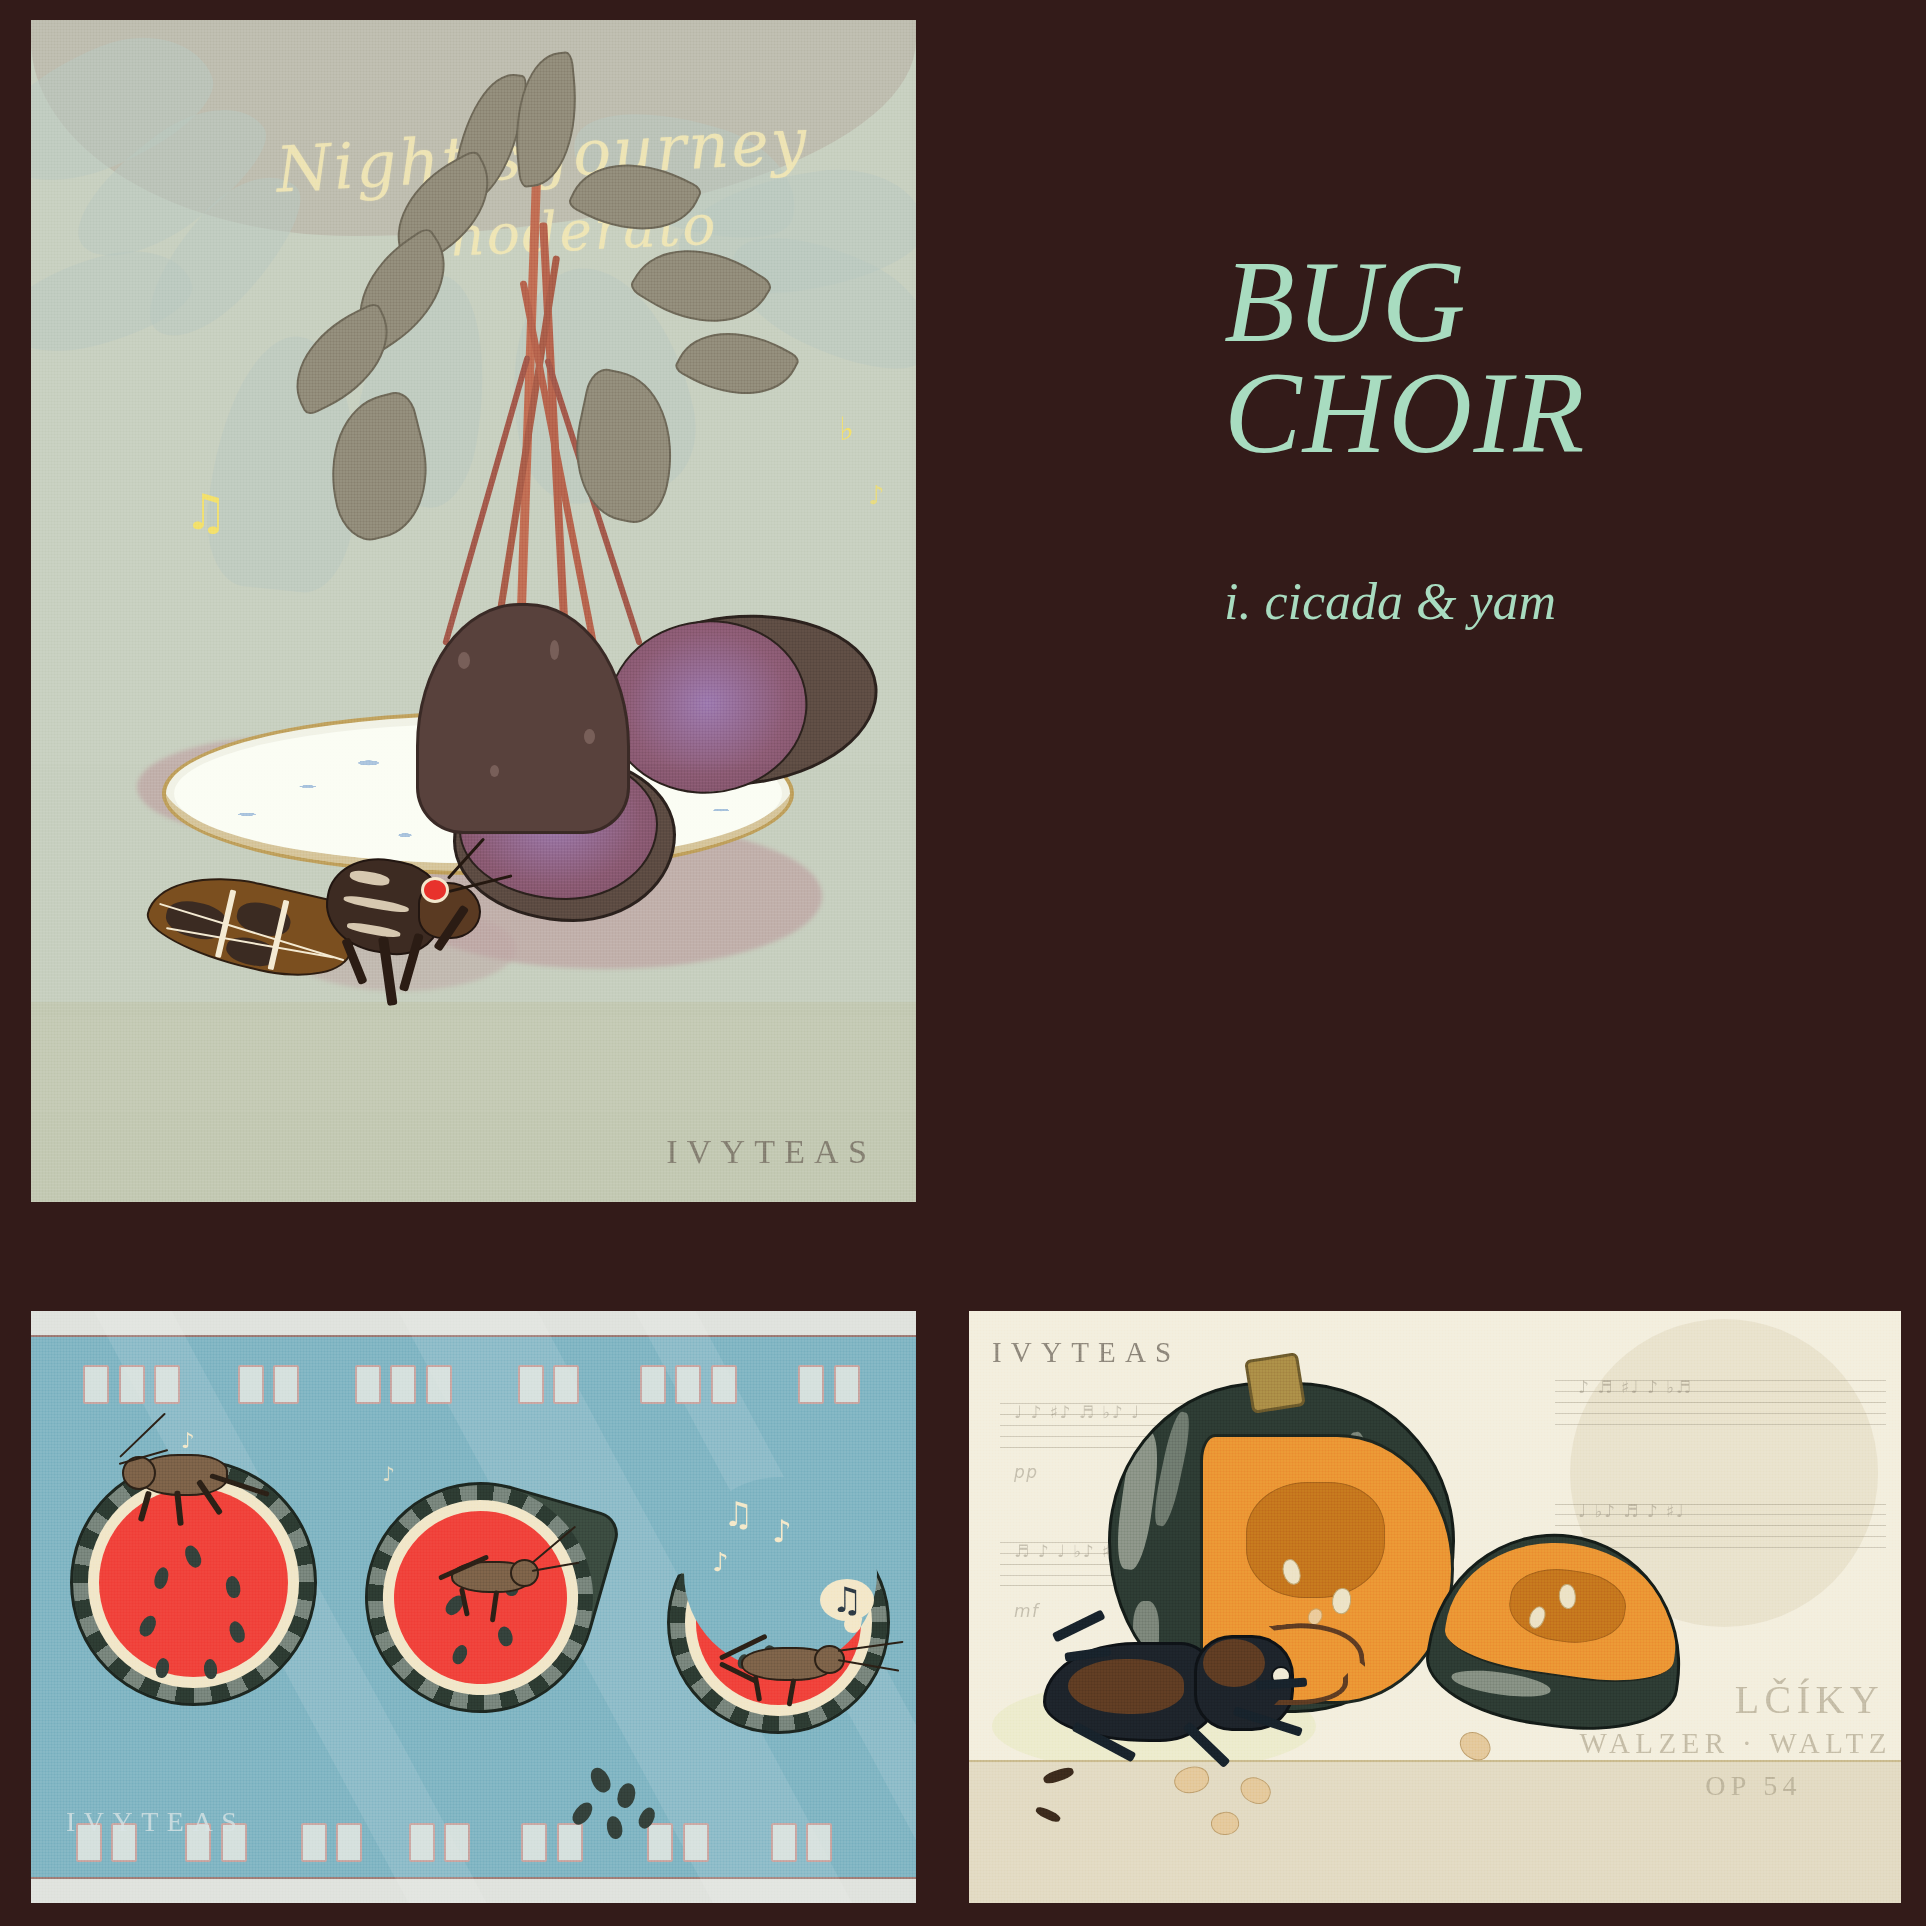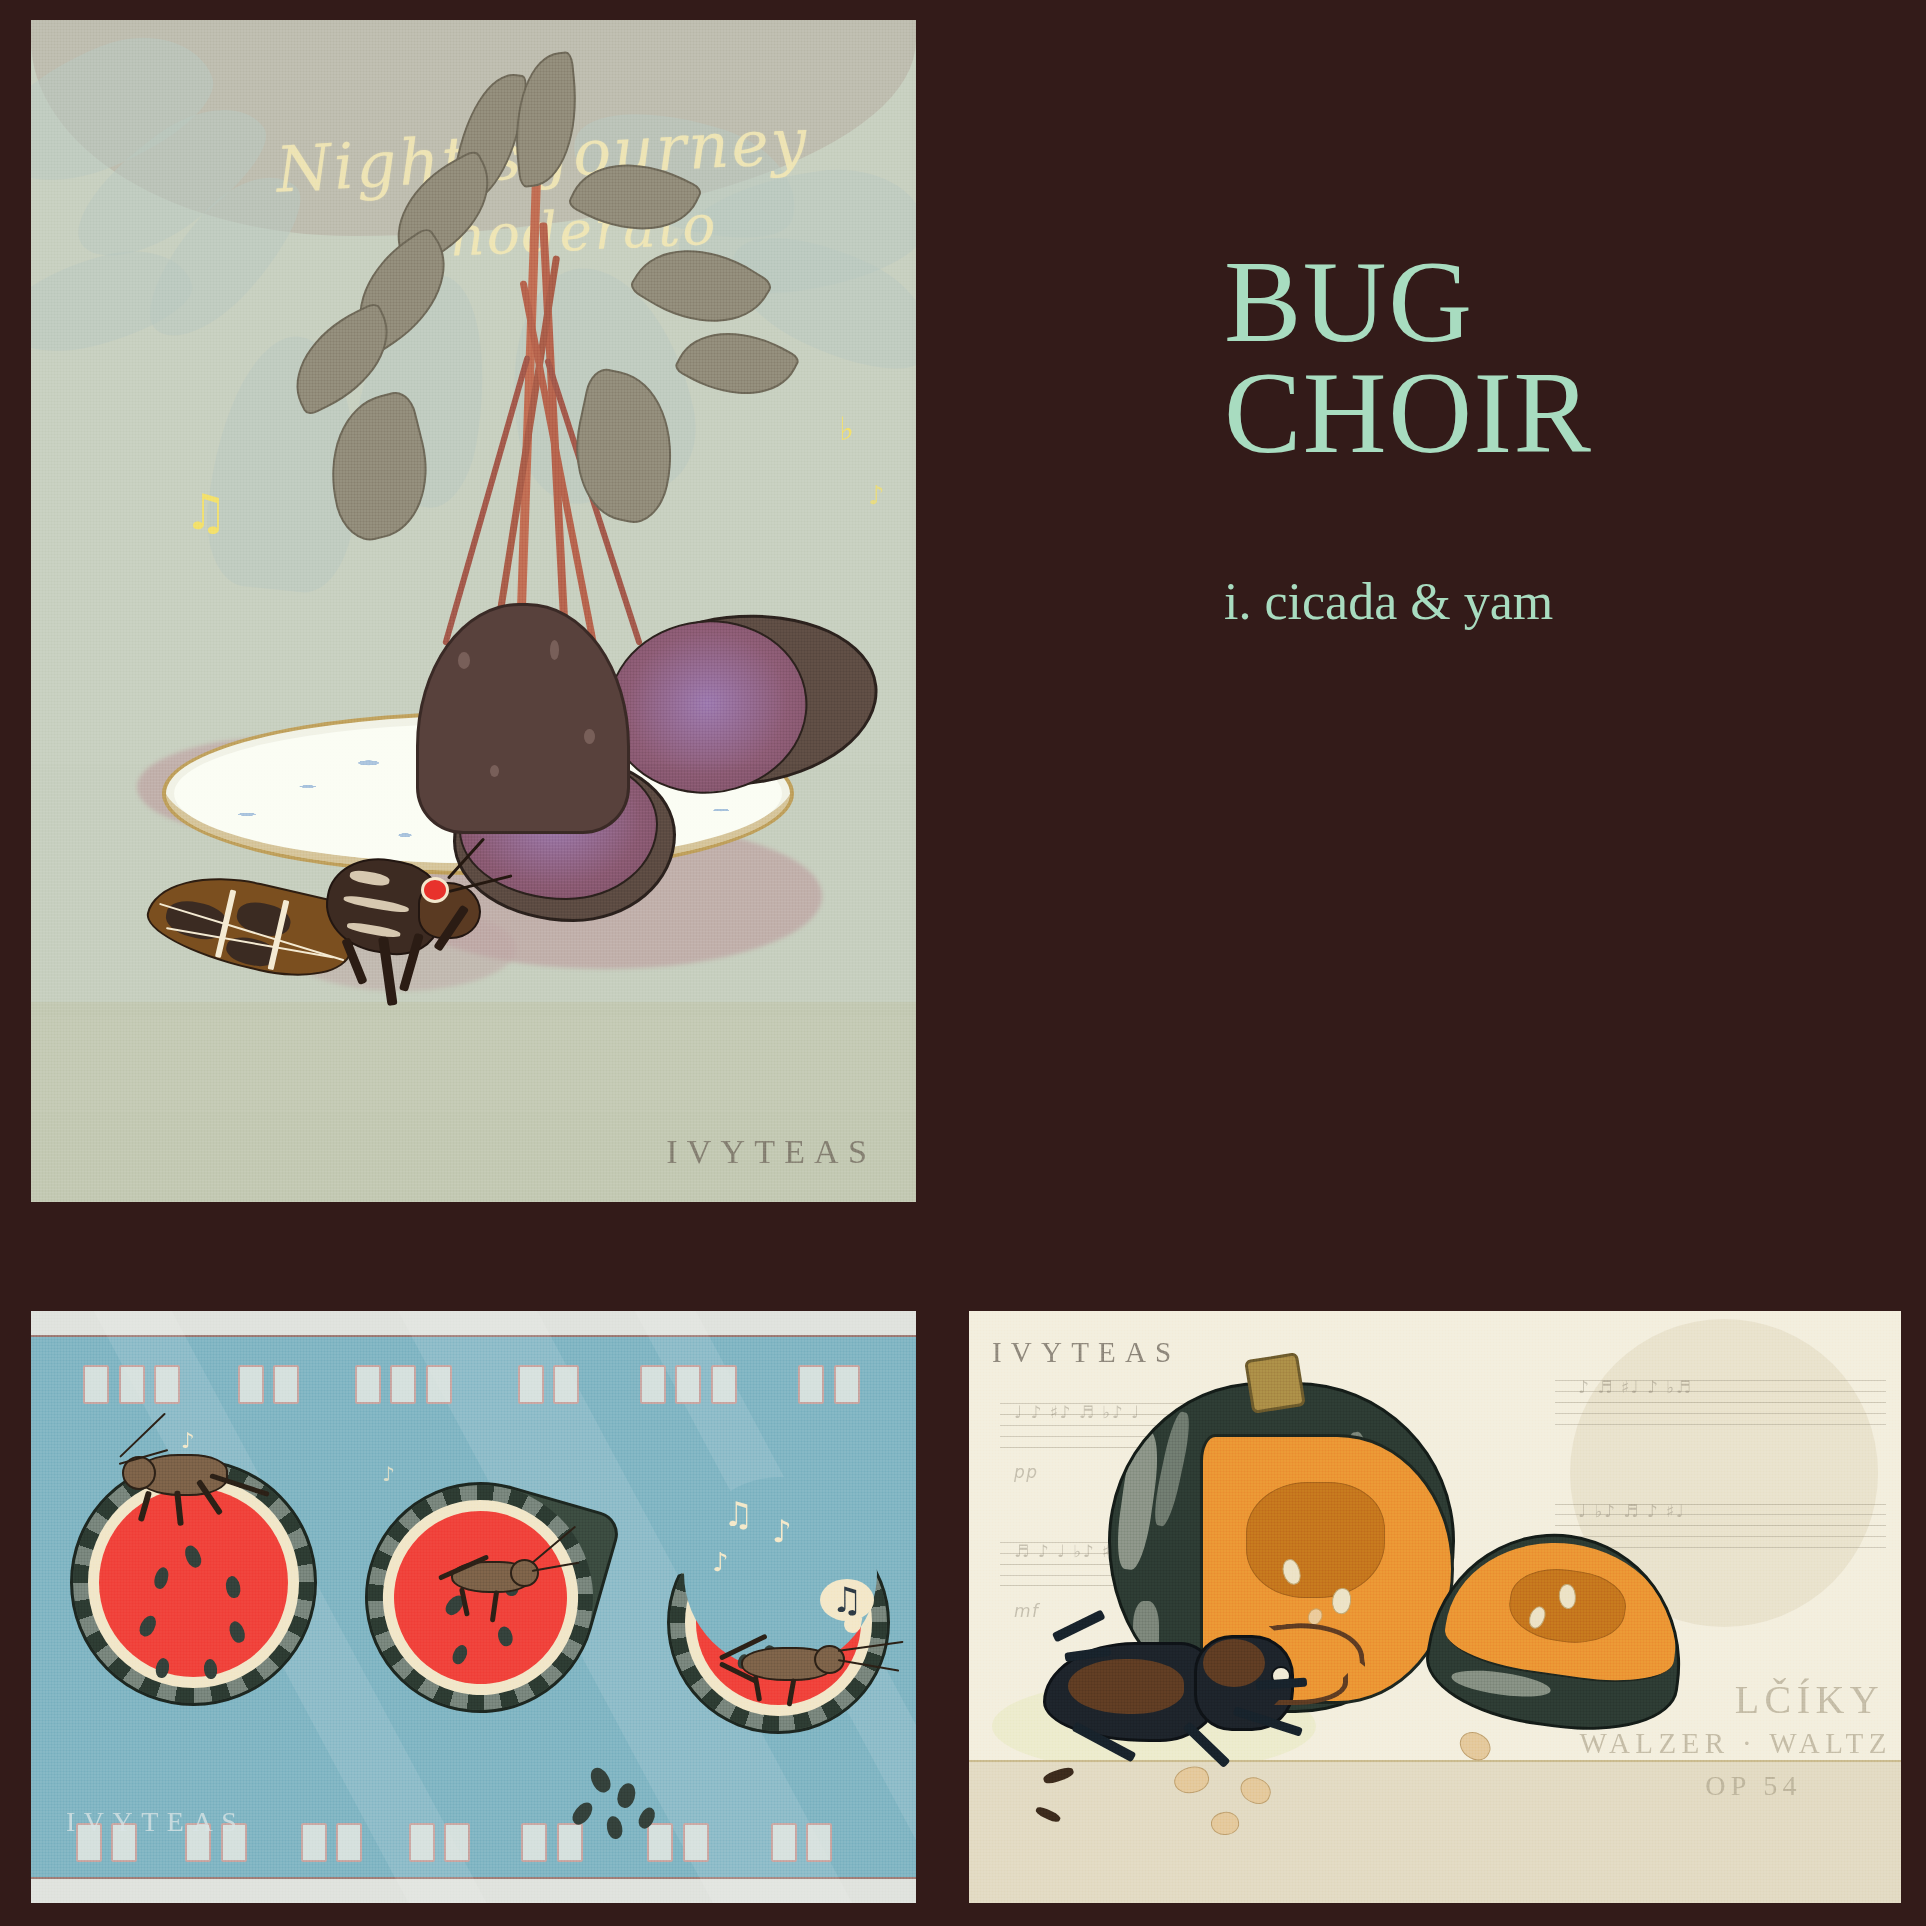--- a/index.html
+++ b/index.html
@@ -165,21 +165,21 @@
     position:absolute; color:#f3e06a; font-size:49px; line-height:1;
     font-family:"DejaVu Sans", sans-serif;
   }
 
   .watermark {
     position:absolute; font-family:"Liberation Serif", serif;
     letter-spacing: 9.2px; color:#7c7569; opacity:.85;
   }
 
   
-  #textcol { position:absolute; left:1224px; top:247px; width:678px; }
+  #textcol { position:absolute; left:1224px; top:247px; width:678px;font-style:italic; }
   #album-title {
     color:#a8dcc0; font-size:116px; line-height:.96; letter-spacing:1.5px;
     font-family:"Liberation Serif", serif;
   }
   #tracklist { margin-top:101px; }
   .track {
     color:#a8dcc0; font-size:52px; line-height:1.18; margin-bottom:43px;
     font-family:"Liberation Serif", serif;
   }
 

